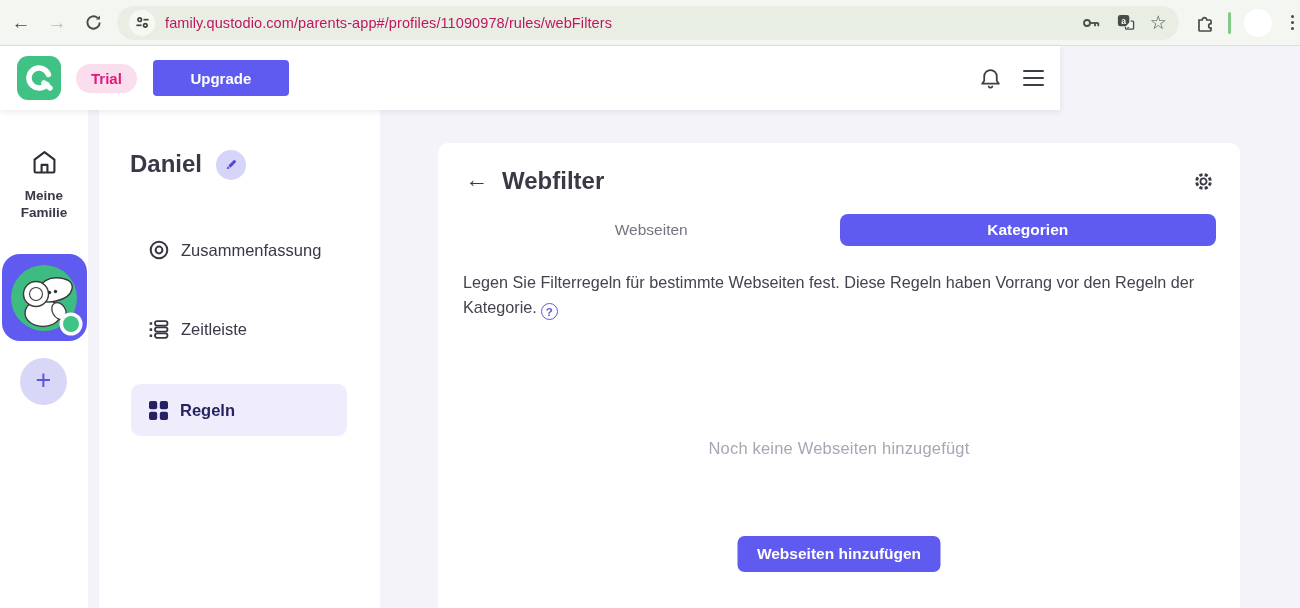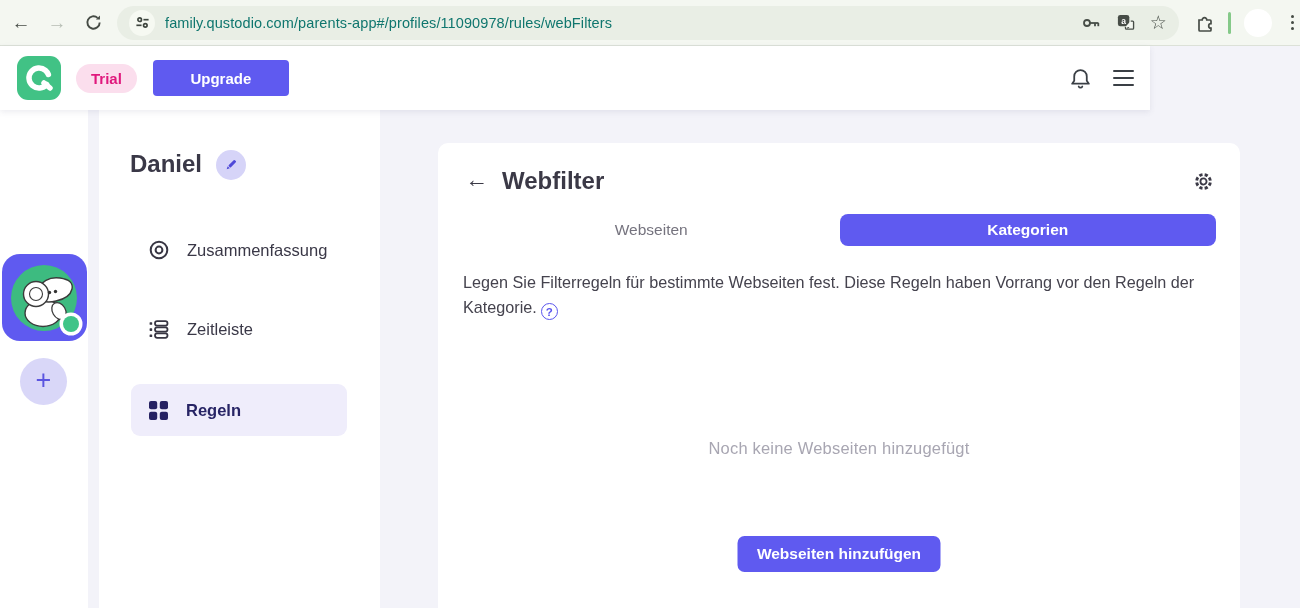--- a/index.html
+++ b/index.html
@@ -20,33 +20,33 @@
   .chrome .navs { display:flex; align-items:center; gap:12px; padding-left:9px; }
   .nav-btn { width:24px; height:24px; display:flex; align-items:center; justify-content:center;
     font-size:19px; color:#454b45; }
   .nav-btn.dim { color:#b6bdb4; }
   .url-pill {
     margin-left:12px; width:1062px; height:34px; border-radius:17px;
     background:#e9eee5; display:flex; align-items:center; padding:0 12px;
   }
   .tune-wrap { width:26px; height:26px; border-radius:50%; background:#f6f9f2;
     display:flex; align-items:center; justify-content:center; }
-  .url-text { margin-left:10px; font-size:14.5px; color:#0f766e; letter-spacing:.1px; flex:1 1 auto;
+  .url-text { margin-left:10px; font-size:14.5px; color:#be185d; letter-spacing:.1px; flex:1 1 auto;
     white-space:nowrap; overflow:hidden; }
   .pill-icons { display:flex; align-items:center; gap:15px; margin-left:10px; }
   .chrome-right { display:flex; align-items:center; gap:13px; margin-left:16px; }
   .green-sep { width:3px; height:22px; border-radius:2px; background:#85c989; }
   .chrome-avatar { width:28px; height:28px; border-radius:50%; background:#ffffff; }
   .dots { display:flex; flex-direction:column; gap:2.5px; padding:2px 6px; }
   .dots i { width:3.2px; height:3.2px; border-radius:50%; background:#454b45; }
   .star-glyph { font-size:19px; color:#454b45; line-height:1; }
 
   
   .app-header {
-    position:absolute; top:46px; left:0; width:1150px; height:64px;
+    position:absolute; top:46px; left:0; width:1060px; height:64px;
     background:#ffffff; box-shadow:0 2px 6px rgba(70,70,110,.10);
     display:flex; align-items:center; z-index:6;
   }
   .logo { margin-left:17px; }
   .trial {
     margin-left:15px; padding:6px 15px; border-radius:15px;
     background:#fbdeed; color:#e0197d; font-weight:bold; font-size:15px;
   }
   .upgrade {
     margin-left:16px; width:136px; height:36px; border:none; border-radius:4px;
@@ -73,21 +73,21 @@
   }
 
   
   .psidebar { position:absolute; top:110px; left:99px; width:281px; height:498px; background:#ffffff; }
   .pname { display:flex; align-items:flex-start; gap:14px; margin:40px 0 0 31px; }
   .pname .nm { font-size:24px; font-weight:bold; color:#3a3847; }
   .pencil-badge { width:30px; height:30px; border-radius:50%; background:#d6d4f8;
     display:flex; align-items:center; justify-content:center; cursor:pointer; }
   .nav-item {
     position:absolute; left:32px; width:216px; height:52px;
-    display:flex; align-items:center; gap:17px; padding-left:17px;
+    display:flex; align-items:center; gap:11px; padding-left:17px;
     border-radius:9px; font-size:16.5px; color:#3a3847; cursor:pointer;
   }
   .nav-item.active { background:#efedfb; color:#272465; font-weight:bold; }
 
   
   .main-card {
     position:absolute; left:438px; top:143px; width:802px; height:465px;
     background:#ffffff; border-radius:10px 10px 0 0;
   }
   .back-btn { position:absolute; left:27px; top:23px; font-size:23px; color:#3b3946;
@@ -196,20 +196,27 @@
     </span>
     <span class="burger">
         <i></i>
         <i></i>
         <i></i>
       </span>
   </div>
 </div>
 
 <div class="rail">
+  <div class="rail-home">
+    <svg width="29" height="28" viewBox="0 0 24 24" fill="none" stroke="#2f2d38" stroke-width="1.8" stroke-linejoin="round" style="margin:0 auto;">
+      <path d="M3.5 10 L12 3.5 L20.5 10 V20 a1 1 0 0 1 -1 1 H4.5 a1 1 0 0 1 -1 -1 z"></path>
+      <path d="M9.5 21 v-6.5 h5 V21"></path>
+    </svg>
+    <div class="lbl">Meine Familie</div>
+  </div>
   <div class="avatar-tile">
     <svg width="85" height="87" viewBox="0 0 85 87">
       <circle cx="42" cy="44" r="33" fill="#3dbb80"></circle>
 
       <ellipse cx="41" cy="59" rx="18" ry="13.5" fill="#ffffff" stroke="#3b3b3b" stroke-width="1.4"></ellipse>
       <path d="M36 34 Q44 22 58 24 Q72 26 70 35 Q68 44 54 47 Q42 50 36 44 Q31 39 36 34 z" fill="#ffffff" stroke="#3b3b3b" stroke-width="1.4"></path>
       <circle cx="34" cy="40" r="12.5" fill="#ffffff" stroke="#3b3b3b" stroke-width="1.4"></circle>
       <circle cx="34" cy="40" r="6.5" fill="none" stroke="#3b3b3b" stroke-width="1.1"></circle>
       <circle cx="47.5" cy="38.5" r="1.7" fill="#333333"></circle>
       <circle cx="53.5" cy="37.5" r="1.7" fill="#333333"></circle>

